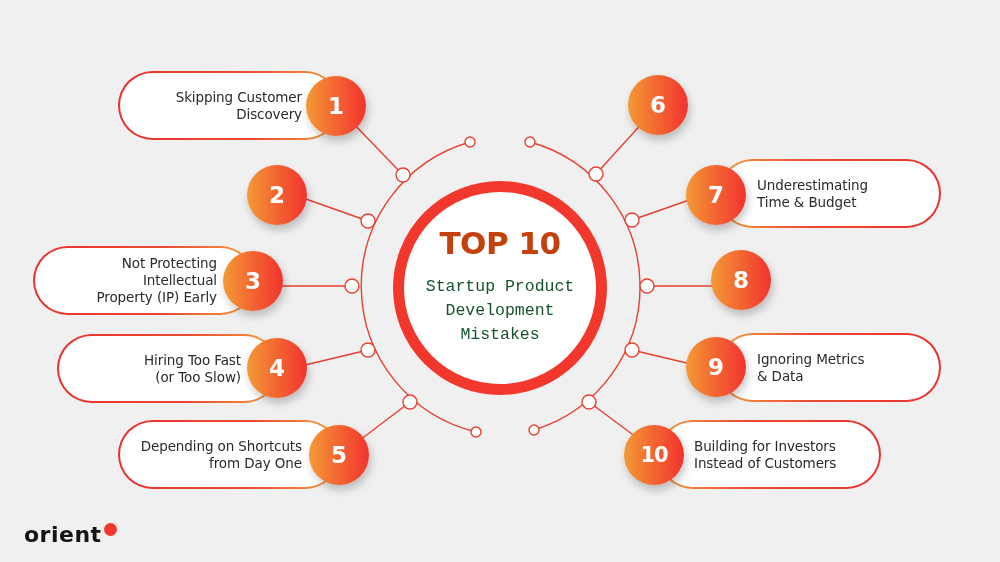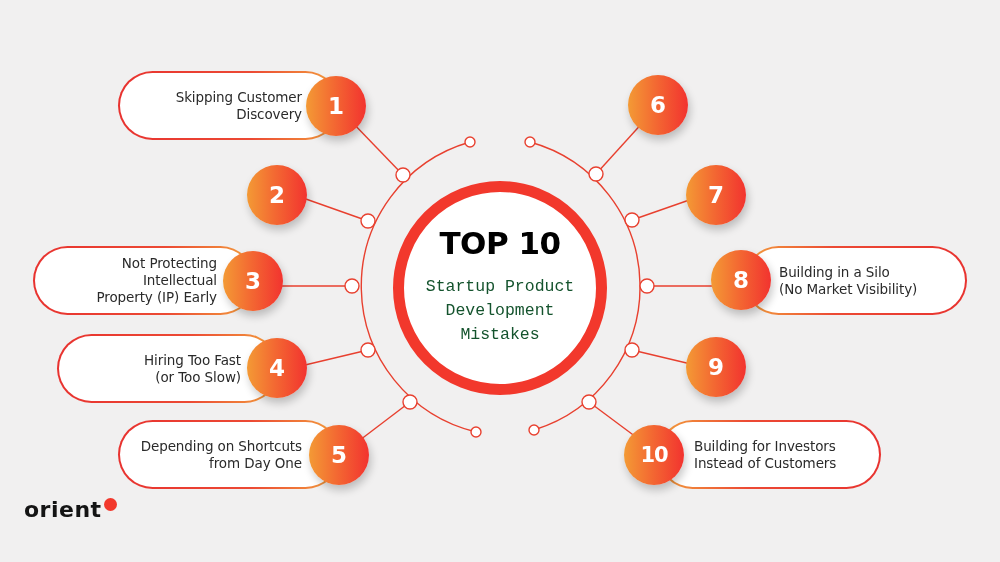--- a/index.html
+++ b/index.html
@@ -27,23 +27,23 @@
     display: flex; align-items: center; justify-content: center;
     box-shadow: 2px 5px 8px rgba(0,0,0,0.22);
   }
   .num.ten { font-size: 21px; letter-spacing: -1px; }
   .center-circle {
     position: absolute; left: 393px; top: 181px; width: 214px; height: 214px;
     border-radius: 50%; border: 11px solid #f2382c; background: #ffffff;
     display: flex; flex-direction: column; align-items: center; justify-content: center;
     padding-bottom: 4px;
   }
-  .center-title { font-weight: bold; font-size: 31px; color: #000000; letter-spacing: -0.5px; line-height: 36px; margin-bottom: 14px; }
+  .center-title { font-weight: bold; font-size: 31px; color: #c2410c; letter-spacing: -0.5px; line-height: 36px; margin-bottom: 14px; }
   .center-sub { font-size: 16.5px; color: #14532d; text-align: center; line-height: 24px; white-space: pre-line; font-family: Liberation Mono, monospace; }
-  .logo { position: absolute; left: 24px; top: 497px; display: flex; align-items: flex-start; }
+  .logo { position: absolute; left: 24px; top: 522px; display: flex; align-items: flex-start; }
   .logo-text { font-weight: bold; font-size: 22px; color: #141414; letter-spacing: 0.5px; line-height: 26px; }
   .logo-dot { width: 13px; height: 13px; border-radius: 50%; background: #f2382c; margin-left: 2px; margin-top: 1px; }
 </style>
 </head>
 <body>
 
 <div class="canvas">
 
   <svg class="lines" width="1000" height="562">
     <g fill="none" stroke="#e8402f" stroke-width="1.4">
@@ -111,30 +111,36 @@
   <div class="pill left" style="left:118px; top:420px; width:222px;">
     <div class="pill-inner">
         <span class="pill-text">Depending on Shortcuts
 from Day One</span>
       </div>
   </div>
   <div class="num" style="left:309px; top:425px;">5</div>
 
   <div class="num" style="left:628px; top:75px;">6</div>
 
+  <div class="pill right" style="left:718px; top:159px; width:223px;">
+    <div class="pill-inner" style="padding-left:37px;">
+        <span class="pill-text">Underestimating
+Time &amp; Budget</span>
+      </div>
+  </div>
   <div class="num" style="left:686px; top:165px;">7</div>
 
-  <div class="pill right" style="left:744px; top:246px; width:223px;">
-    <div class="pill-inner" style="padding-left:33px;">
-        <span class="pill-text">Building in a Silo
-(No Market Visibility)</span>
+  <div class="num" style="left:711px; top:250px;">8</div>
+
+  <div class="pill right" style="left:718px; top:333px; width:223px;">
+    <div class="pill-inner" style="padding-left:37px;">
+        <span class="pill-text">Ignoring Metrics
+&amp; Data</span>
       </div>
   </div>
-  <div class="num" style="left:711px; top:250px;">8</div>
-
   <div class="num" style="left:686px; top:337px;">9</div>
 
   <div class="pill right" style="left:658px; top:420px; width:223px;">
     <div class="pill-inner" style="padding-left:34px;">
         <span class="pill-text">Building for Investors
 Instead of Customers</span>
       </div>
   </div>
   <div class="num ten" style="left:624px; top:425px;text-align:center;">10</div>
 

